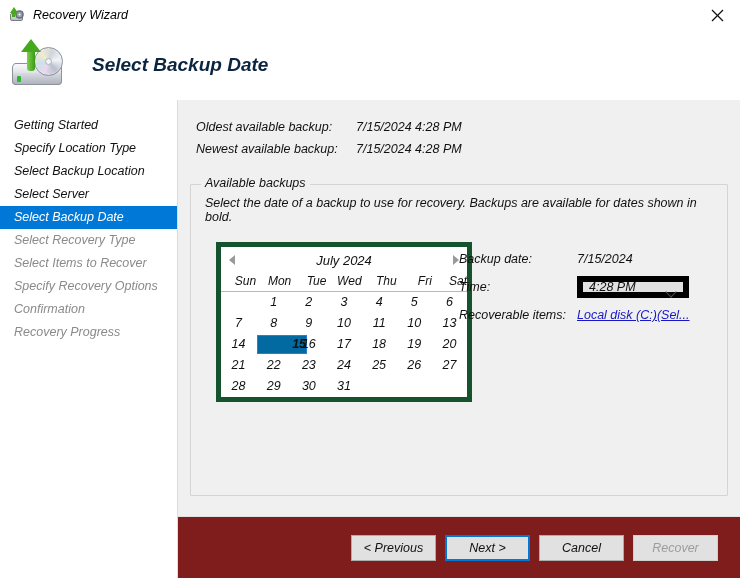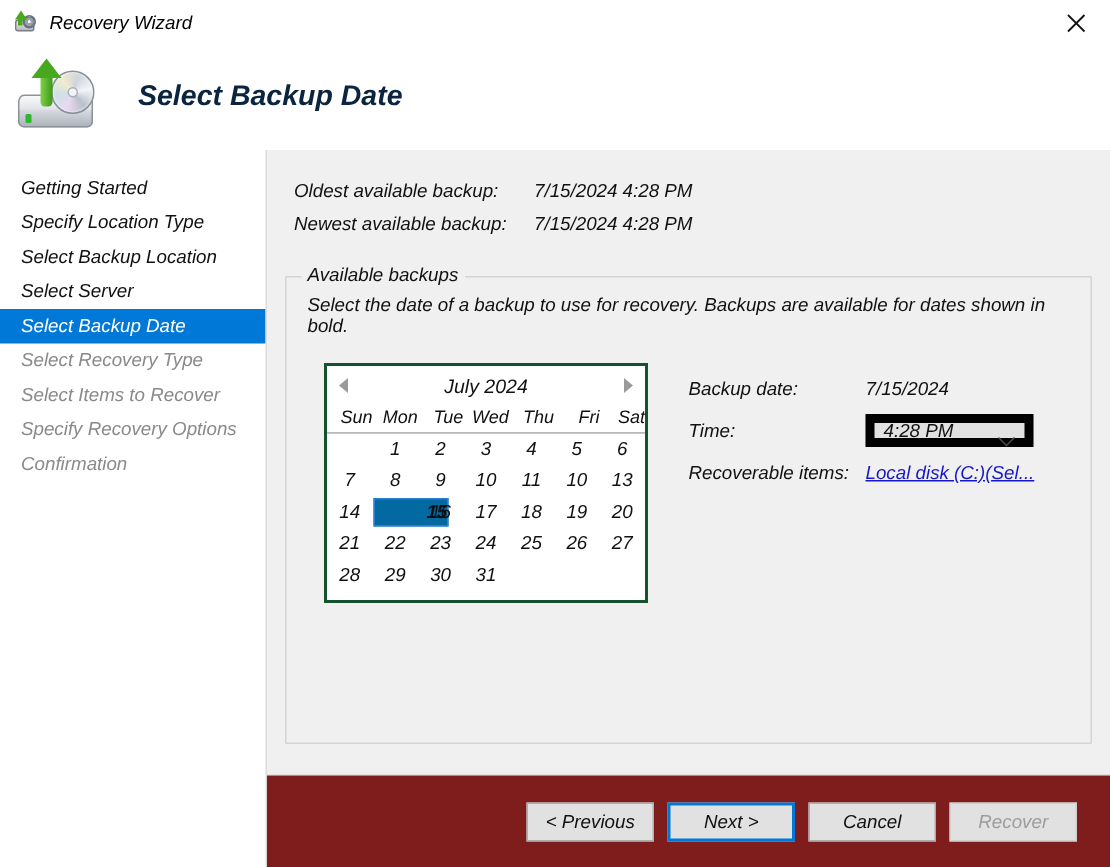--- a/index.html
+++ b/index.html
@@ -181,23 +181,23 @@
     font-size: 12.5px; color: #111;
   }
   .groupbox-desc {
     position: absolute; left: 14px; top: 11px;
     font-size: 12.5px; color: #111;
   }
 
   
   .calendar {
     position: absolute; left: 25px; top: 57px;
-    width: 216px; height: 160px;
-    background: #ffffff;
-    border: 2px solid #14532d;
+    width: 256px; height: 160px;
+    background: #ffffff;
+    border: 5px solid #14532d;
   }
   .cal-header {
     height: 26px;
     display: flex; align-items: center; justify-content: space-between;
     padding: 0 8px;
   }
   .cal-nav {
     width: 0; height: 0; cursor: pointer;
   }
   .cal-prev {
@@ -347,20 +347,21 @@
   <div class="sidebar">
     <div class="nav-item done"><span>Getting Started</span></div>
     <div class="nav-item done"><span>Specify Location Type</span></div>
     <div class="nav-item done"><span>Select Backup Location</span></div>
     <div class="nav-item done"><span>Select Server</span></div>
     <div class="nav-item current"><span>Select Backup Date</span></div>
     <div class="nav-item pending"><span>Select Recovery Type</span></div>
     <div class="nav-item pending"><span>Select Items to Recover</span></div>
     <div class="nav-item pending"><span>Specify Recovery Options</span></div>
     <div class="nav-item pending"><span>Confirmation</span></div>
+    <div class="nav-item pending"><span>Recovery Progress</span></div>
   </div>
   <div class="sidebar-sep"></div>
 
   <div class="content">
 
     <div class="info-rows">
       <div class="info-row">
         <div class="info-label">Oldest available backup:</div>
         <div class="info-value">7/15/2024 4:28 PM</div>
       </div>

